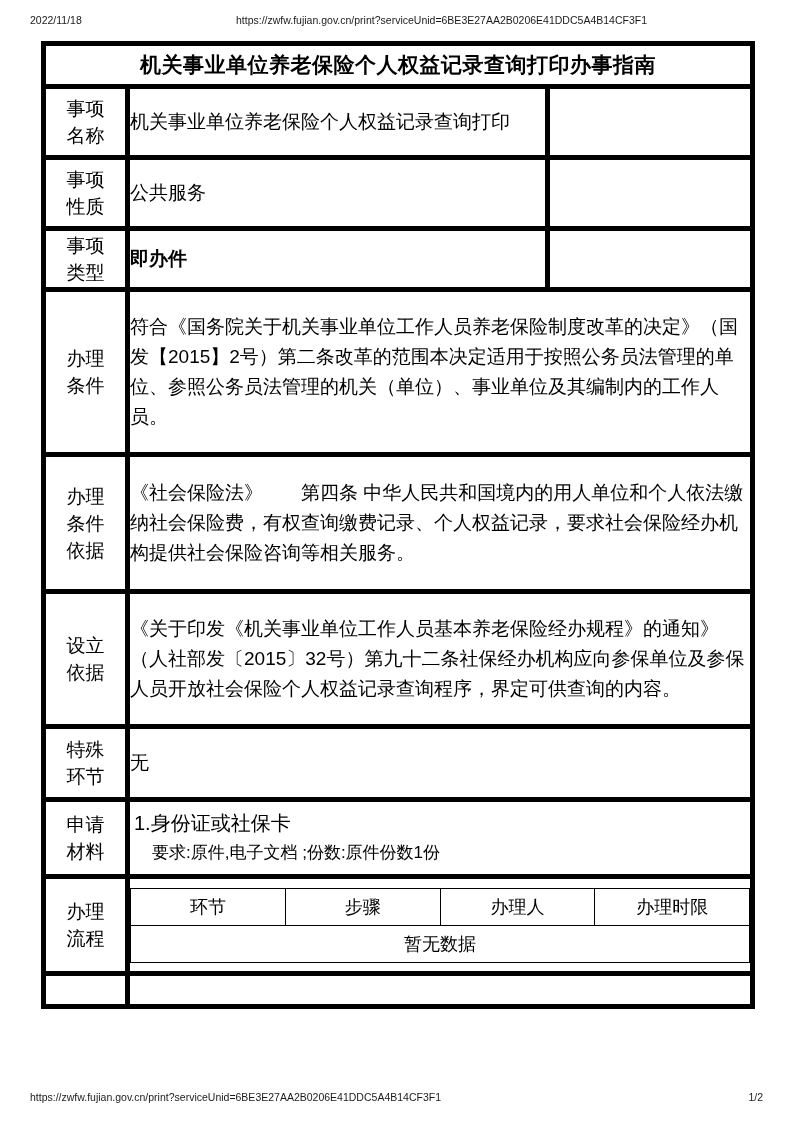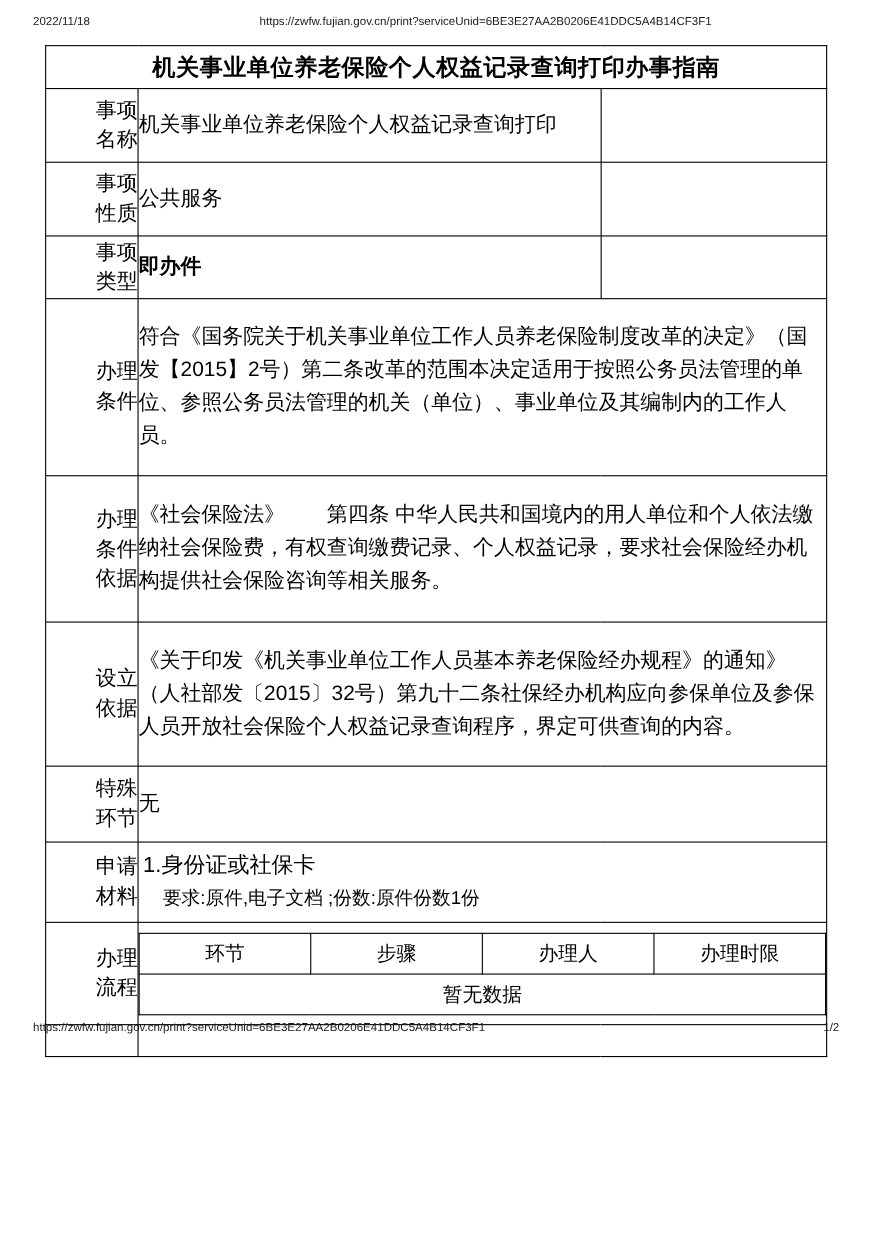--- a/index.html
+++ b/index.html
@@ -10,21 +10,21 @@
   body {
     width: 793px;
     height: 1123px;
     font-family: "Liberation Sans", sans-serif;
     color: #000000;
     position: relative;
     overflow: hidden;
   }
   .page {
     width: 793px;
-    height: 960px;
+    height: 1123px;
     position: relative;
     box-sizing: border-box;
   }
   .print-header {
     position: absolute;
     top: 14px;
     left: 0;
     width: 793px;
     height: 14px;
     font-size: 10.5px;
@@ -67,35 +67,35 @@
 
   .doc-table {
     position: absolute;
     left: 41px;
     top: 41px;
     width: 711px;
     border-collapse: collapse;
     table-layout: fixed;
   }
   .doc-table td {
-    border: 1px solid #000000;
+    border: 5px solid #000000;
     vertical-align: middle;
     padding: 0;
   }
   .title-cell {
     text-align: center;
     font-size: 21px;
     font-weight: bold;
     letter-spacing: 0.5px;
     height: 38px;
     font-family: "Liberation Sans", sans-serif;
   }
   .label-cell {
     width: 84px;
-    text-align: right;
+    text-align: center;
     font-size: 19px;
     line-height: 27px;
     padding: 4px 2px;
     font-family: "Liberation Sans", sans-serif;
   }
   .value-cell {
     font-size: 19px;
     line-height: 30px;
     padding: 6px 8px 6px 10px;
     text-align: left;

